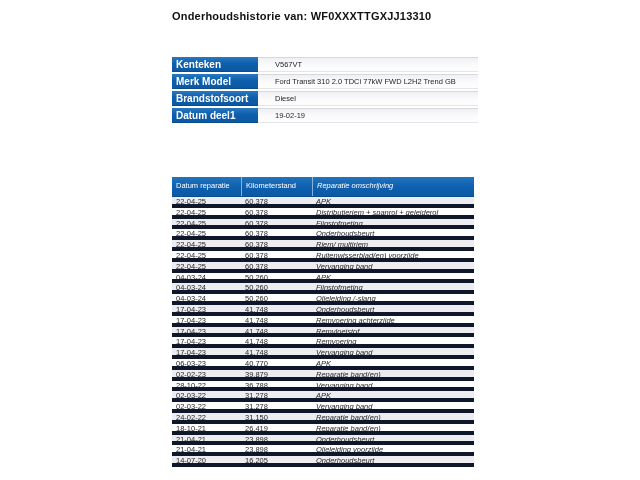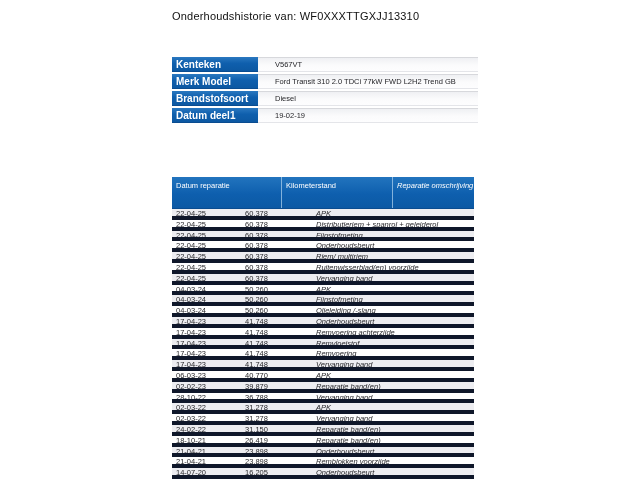--- a/index.html
+++ b/index.html
@@ -15,21 +15,21 @@
     position: relative;
     width: 640px;
     height: 480px;
     background: #ffffff;
   }
   .doc-title {
     position: absolute;
     left: 172px;
     top: 10px;
     font-size: 11px;
-    font-weight: normal;
+    font-weight: bold;
     color: #111111;
     letter-spacing: 0.2px;
     white-space: nowrap;
   }
   
   .info-table {
     position: absolute;
     left: 172px;
     top: 57px;
     width: 306px;
@@ -68,25 +68,24 @@
   }
   
   .svc-table {
     position: absolute;
     left: 172px;
     top: 177px;
     width: 302px;
   }
   .svc-header {
     display: flex;
-    height: 32px;
+    height: 20px;
     background: linear-gradient(180deg, #2274be 0%, #0e5fae 55%, #0c59a4 100%);
     border-bottom: 1px solid #0a4c90;
     box-sizing: border-box;
-    gap: 40px;
   }
   .svc-header .hc {
     color: #ffffff;
     font-size: 7.5px;
     line-height: 9px;
     padding: 4px 0 0 4px;
     box-sizing: border-box;
     white-space: nowrap;
     overflow: hidden;
   }
@@ -260,21 +259,21 @@
           <div class="tc c3">Reparatie band(en)</div>
         </div>
         <div class="svc-row odd">
           <div class="tc c1">21-04-21</div>
           <div class="tc c2">23.898</div>
           <div class="tc c3">Onderhoudsbeurt</div>
         </div>
         <div class="svc-row">
           <div class="tc c1">21-04-21</div>
           <div class="tc c2">23.898</div>
-          <div class="tc c3">Remblokken voorzijde</div>
+          <div class="tc c3">Olieleiding voorzijde</div>
         </div>
         <div class="svc-row odd">
           <div class="tc c1">14-07-20</div>
           <div class="tc c2">16.205</div>
           <div class="tc c3">Onderhoudsbeurt</div>
         </div>
       </div>
   </div>
 
 </div>

